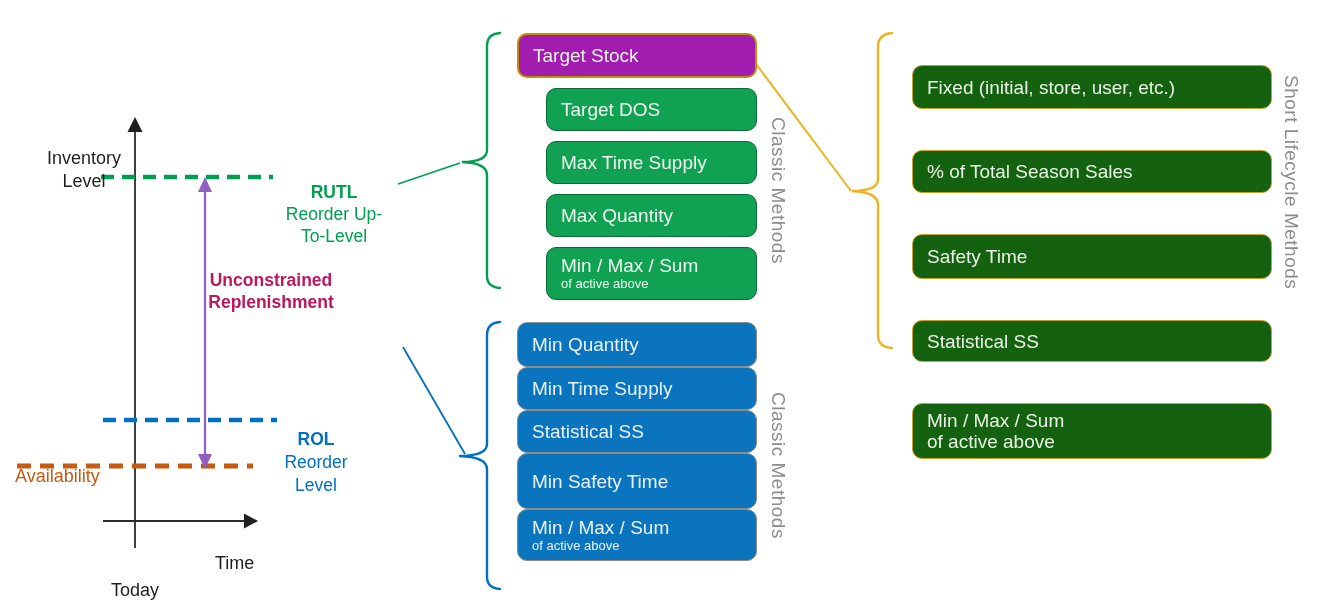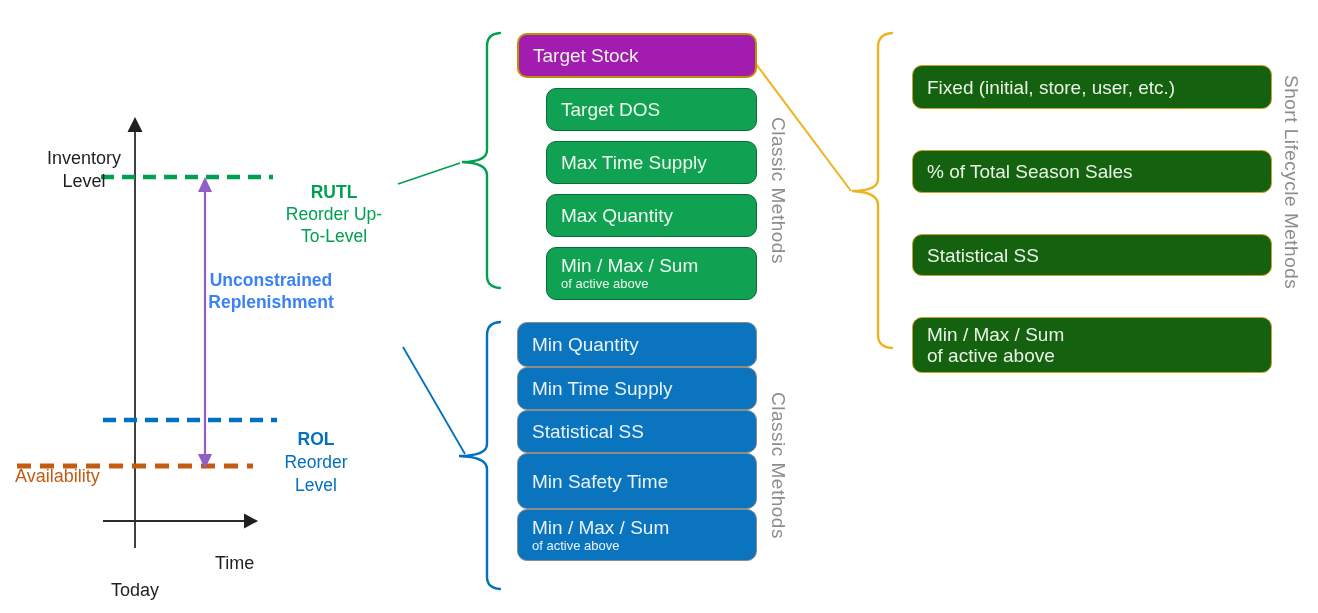--- a/index.html
+++ b/index.html
@@ -16,21 +16,21 @@
   .time-label  { left:215px; top:526px; }
   .today-label { left:111px; top:553px; }
   .availability-label { left:15px; top:439px; color:#C55A11; }
 
   .level-block { position:absolute; text-align:center; font-size:17.5px; line-height:22px; }
   .rutl-block  { left:266px; top:137px; width:136px; color:#00A050; }
   .rol-block   { left:270px; top:384px; width:92px;  color:#0070C0; line-height:23px; }
   .level-block .abbr { font-weight:bold;margin-top:44px; }
   .unconstrained-block {
     position:absolute; left:197px; top:269px; width:148px; text-align:center;
-    color:#3b82f6; font-weight:600; font-size:17.5px; line-height:22px;
+    color:#be185d; font-weight:600; font-size:17.5px; line-height:22px;
   }
 
   
   .col { position:absolute; display:flex; flex-direction:column; }
   .col-rutl  { left:517px; top:33px;  width:240px; gap:10px; }
   .col-rol   { left:517px; top:322px; width:240px; }
   .col-short { left:912px; top:33px;  width:360px; gap:9px;  }
 
   .box {
     border-radius:10px; padding-left:14px; display:flex; flex-direction:column;
@@ -147,20 +147,23 @@
   </div>
   <div class="side-label rol">Classic Methods</div>
 
   <div class="col col-short">
     <div class="box darkgreen" style="height:44px">
       <span class="box-label">Fixed (initial, store, user, etc.)</span>
     </div>
     <div class="box darkgreen" style="height:43px">
       <span class="box-label">% of Total Season Sales</span>
     </div>
+    <div class="box darkgreen" style="height:45px">
+      <span class="box-label">Safety Time</span>
+    </div>
     <div class="box darkgreen" style="height:42px">
       <span class="box-label">Statistical SS</span>
     </div>
     <div class="box darkgreen" style="height:56px">
       <span class="box-label">Min / Max / Sum</span>
       <span class="box-sublabel big">of active above</span>
     </div>
   </div>
   <div class="side-label short">Short Lifecycle Methods</div>
 

